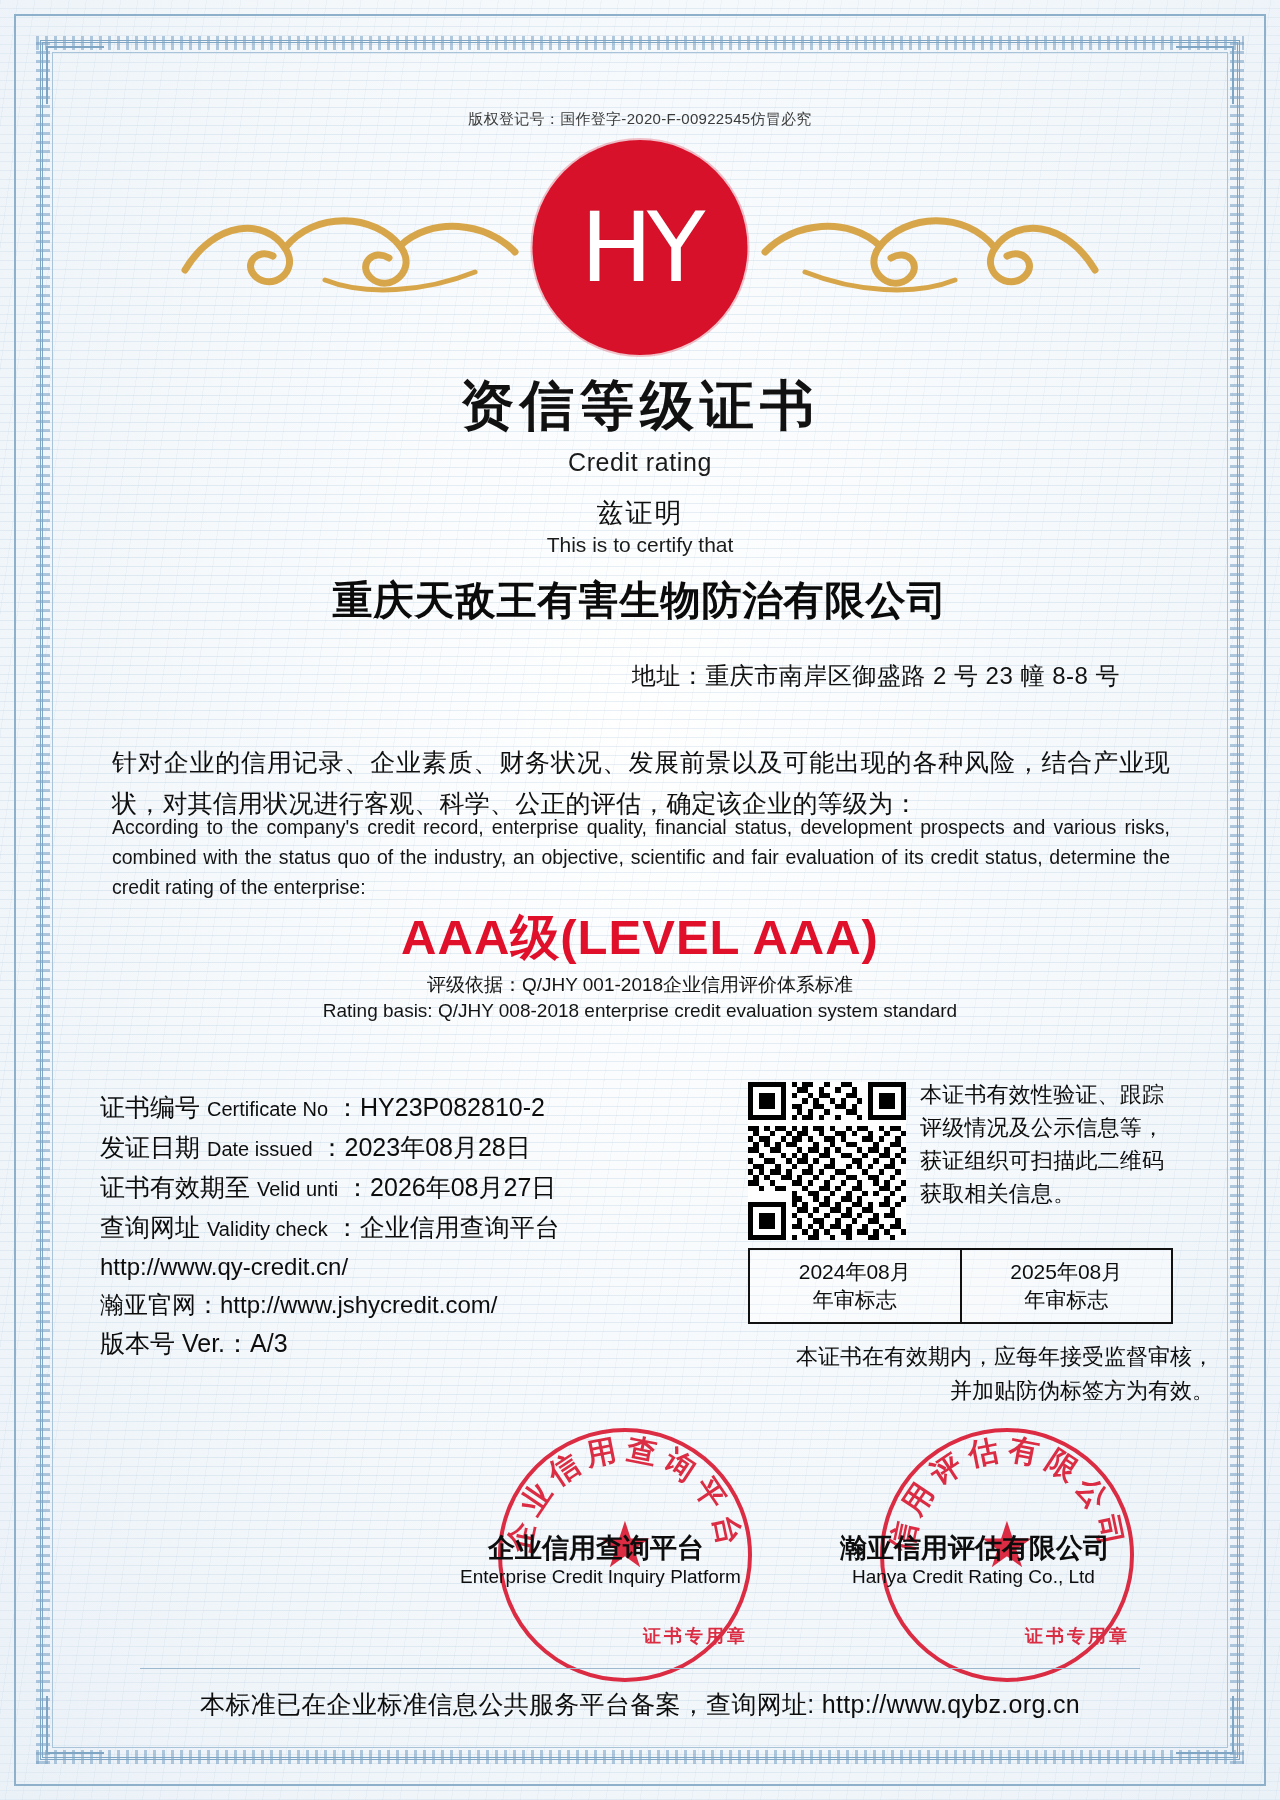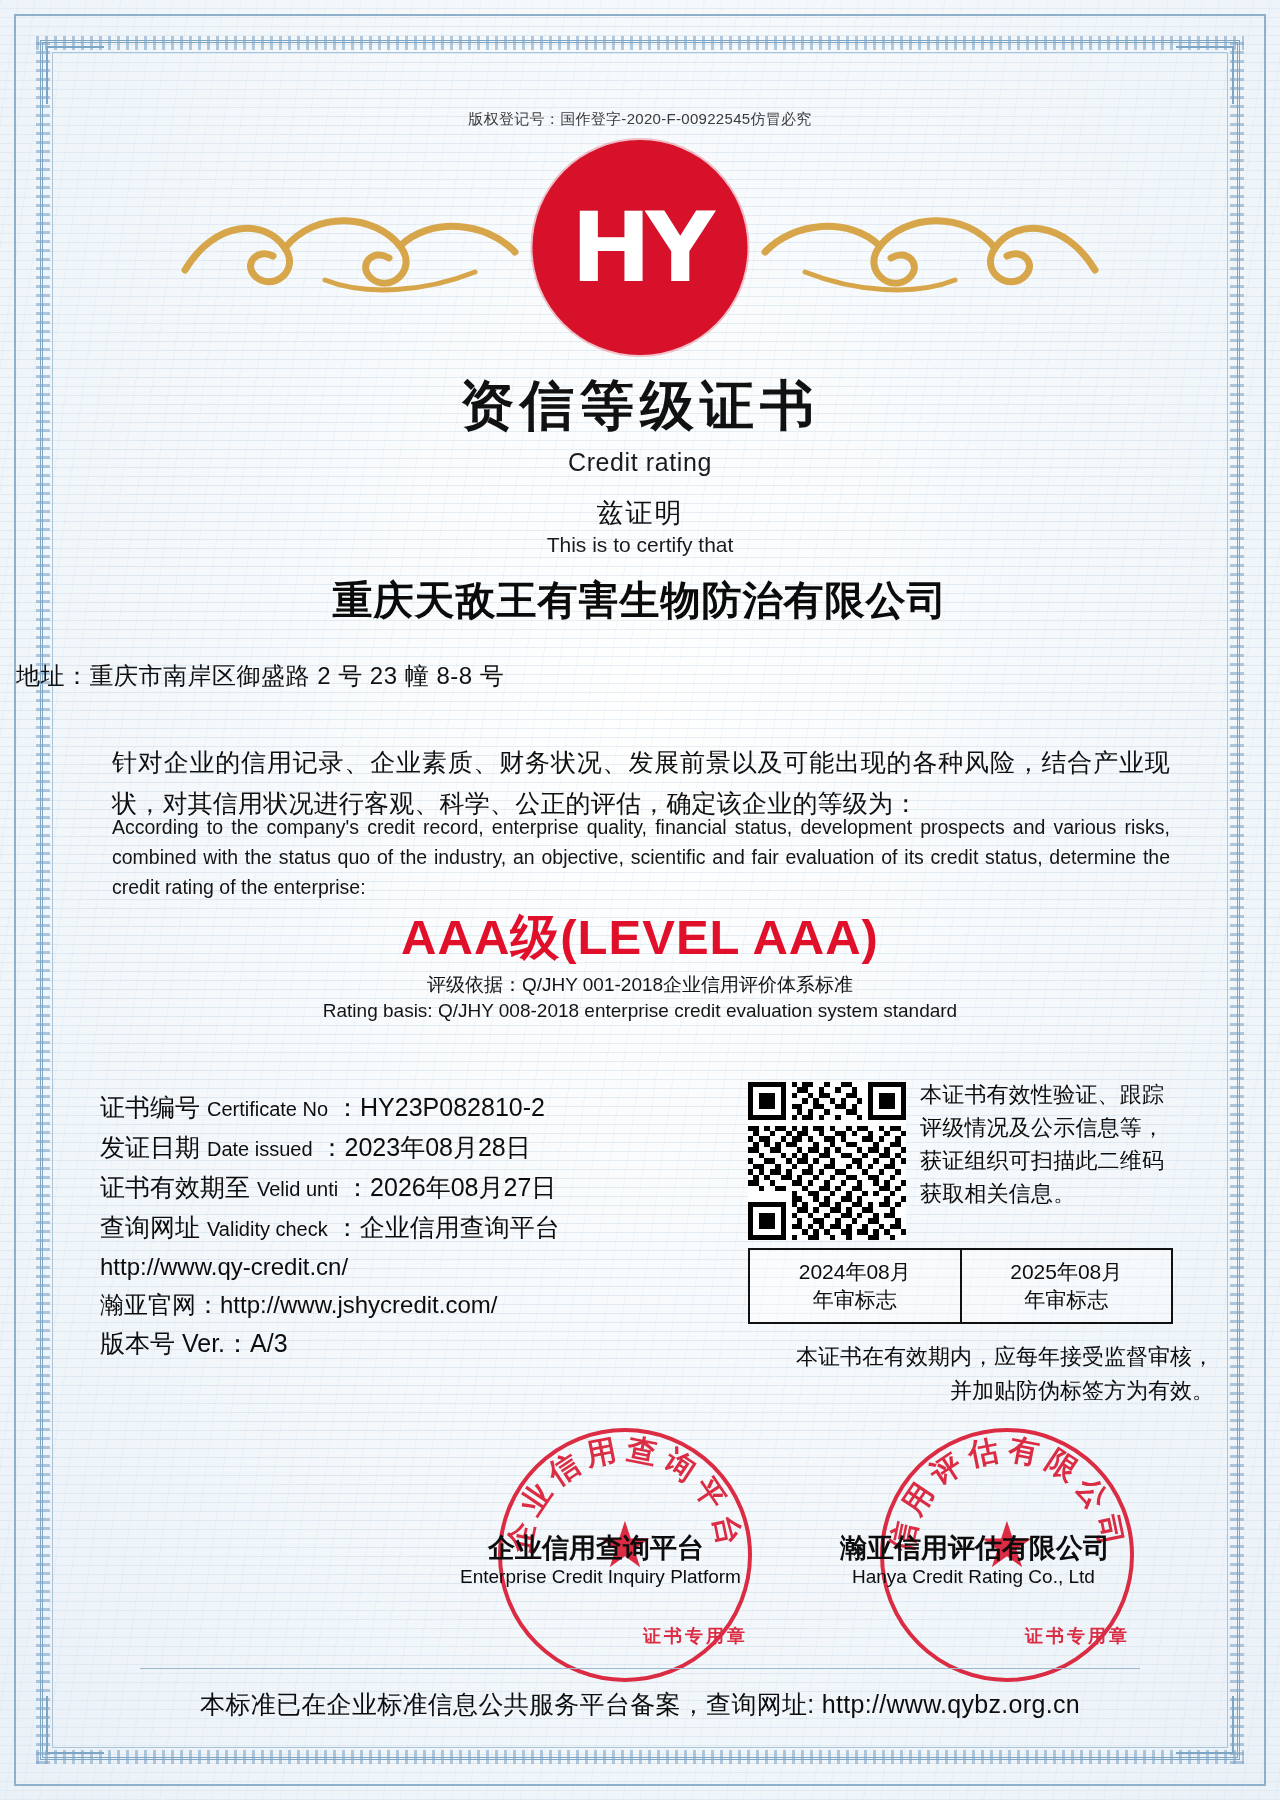--- a/index.html
+++ b/index.html
@@ -87,21 +87,21 @@
     position:absolute;top:140px;left:50%;transform:translateX(-50%);
     width:215px;height:215px;
   }
   .logo-circle{
     width:215px;height:215px;border-radius:50%;
     background:#d8112a;
     display:flex;align-items:center;justify-content:center;
     box-shadow:0 0 0 2px rgba(216,17,42,.25);
   }
   .logo-text{
-    color:#fff;font-weight:bold;font-size:96px;line-height:1;
+    color:#fff;font-weight:normal;font-size:96px;line-height:1;
     font-family:"DejaVu Sans",sans-serif;letter-spacing:-6px;
     text-shadow:0 0 1px rgba(0,0,0,.2);
   }
   .flourish{
     position:absolute;top:200px;width:360px;height:110px;
     color:#d8a64a;
   }
   .flourish.left{left:175px;}
   .flourish.right{right:175px;transform:scaleX(-1);}
 
@@ -123,21 +123,21 @@
   }
   .company{
     position:absolute;top:573px;left:0;width:1280px;text-align:center;
     font-size:40px;font-weight:bold;color:#0b0b0b;letter-spacing:1px;
   }
   .uscc{
     position:absolute;top:625px;left:0;width:1280px;text-align:center;
     font-size:24px;color:#111;letter-spacing:.5px;
   }
   .addr{
-    position:absolute;top:660px;left:16px;width:1116px;text-align:left;
+    position:absolute;top:660px;left:4px;width:1116px;text-align:right;
     font-size:24px;color:#111;letter-spacing:.5px;
   }
 
   .para{
     position:absolute;left:112px;width:1058px;
     color:#101010;
   }
   .para-cn{
     top:742px;font-size:25px;line-height:41px;letter-spacing:.2px;text-align:justify;
   }

